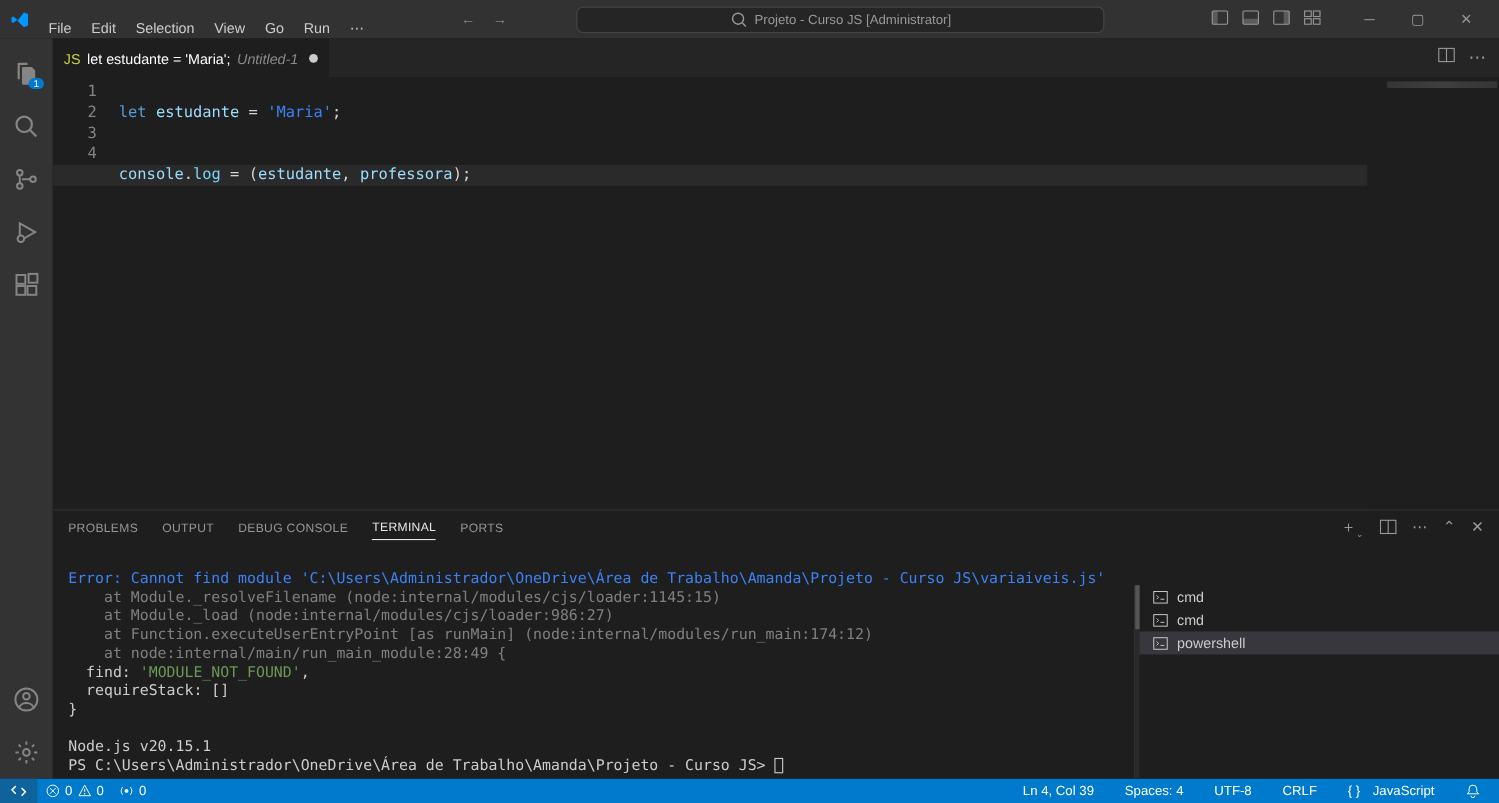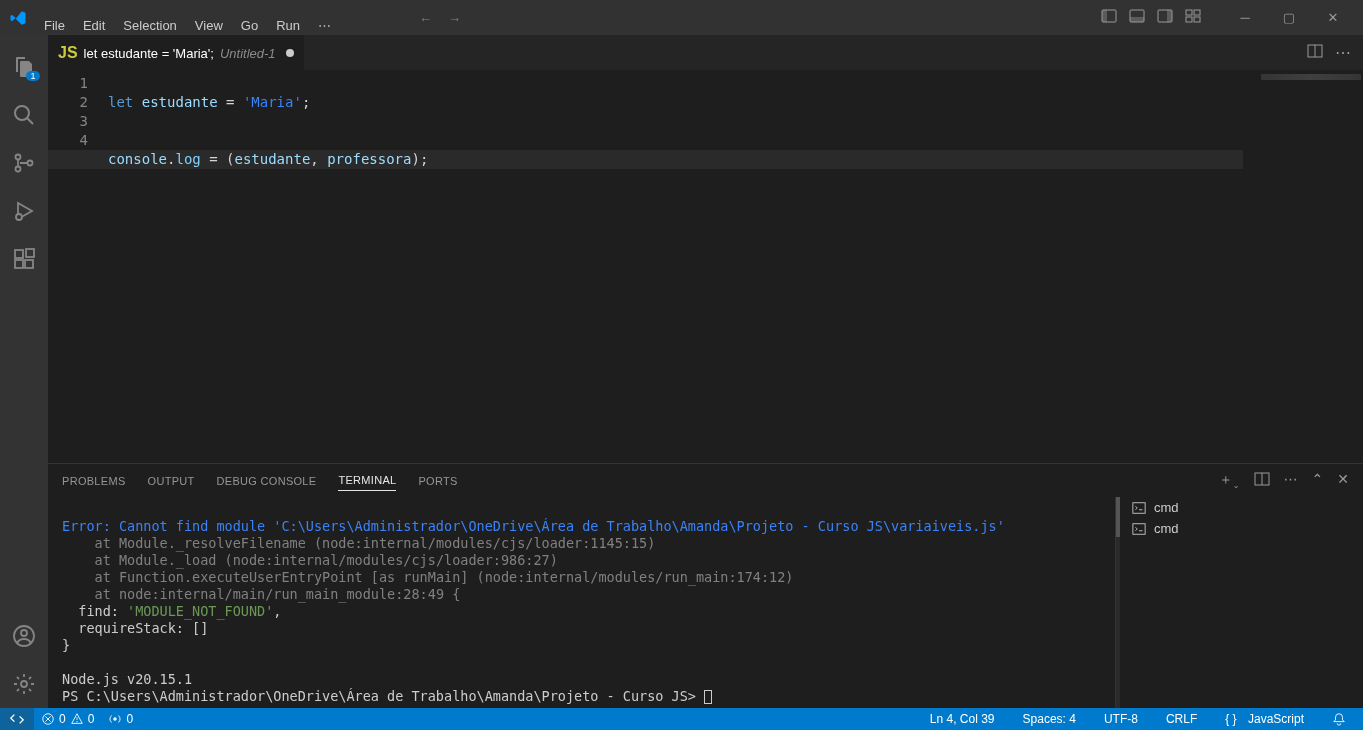--- a/index.html
+++ b/index.html
@@ -17,21 +17,21 @@
 .titlebar .win-controls { display: flex; gap: 0; }
 .titlebar .win-controls span { width: 44px; height: 35px; display: flex; align-items: center; justify-content: center; cursor: pointer; color: #999; }
 .main-area { flex: 1; display: flex; overflow: hidden; }
 .activity-bar { width: 48px; background: #333333; display: flex; flex-direction: column; align-items: center; padding-top: 8px; }
 .activity-bar .ab-icon { width: 48px; height: 48px; display: flex; align-items: center; justify-content: center; cursor: pointer; color: #858585; position: relative; }
 .activity-bar .ab-icon .badge { position: absolute; bottom: 10px; right: 8px; background: #007acc; color: #fff; font-size: 9px; border-radius: 8px; padding: 0 4px; min-width: 14px; text-align: center; }
 .activity-bar .spacer { flex: 1; }
 .editor-area { flex: 1; display: flex; flex-direction: column; background: #1e1e1e; overflow: hidden; }
 .tab-bar { height: 35px; background: #252526; display: flex; align-items: center; }
 .tab { height: 35px; background: #1e1e1e; display: flex; align-items: center; padding: 0 10px; gap: 6px; font-size: 13px; border-right: 1px solid #252526; border-top: 1px solid #1e1e1e; cursor: pointer; }
-.tab .js-icon { color: #cbcb41; font-weight: bold; font-size: 16px; }
+.tab .js-icon { color: #cbcb41; font-weight: normal; font-size: 13px; }
 .tab .tab-title { color: #ffffff; }
 .tab .tab-sub { color: #8a8a8a; font-style: italic; }
 .tab .dirty-dot { width: 8px; height: 8px; background: #cccccc; border-radius: 50%; margin-left: 4px; }
 .tab-bar .tab-actions { margin-left: auto; display: flex; gap: 12px; padding-right: 12px; color: #999; }
 .code-area { flex: 1; display: flex; position: relative; font-family: 'Consolas', monospace; font-size: 14px; line-height: 19px; overflow: hidden; }
 .gutter { width: 60px; text-align: right; color: #858585; padding-top: 4px; padding-right: 20px; }
 .code-lines { flex: 1; padding-top: 4px; white-space: pre; }
 .code-line.active-line { background: #2a2a2a; margin-left:-1000px; padding-left:1000px; margin-right:-50px; padding-right:50px; }
 .code-lines .kw { color: #569cd6; }
 .code-lines .var { color: #9cdcfe; }
@@ -45,21 +45,21 @@
 .panel-tab { cursor: pointer; padding: 4px 0; text-transform: uppercase; letter-spacing: 0.3px; }
 .panel-tab.active { color: #e7e7e7; border-bottom: 1px solid #e5e5e5; }
 .panel-tabs .panel-actions { margin-left: auto; display: flex; gap: 14px; color: #999; font-size: 14px; }
 .panel-body { flex: 1; display: flex; overflow: hidden; }
 .terminal-output { flex: 1; padding: 4px 14px; font-family: 'Consolas', monospace; font-size: 13.5px; line-height: 17px; overflow-y: hidden; white-space: pre-wrap; }
 .terminal-output .err-path { color: #3b82f6; }
 .terminal-output .stack { color: #808080; }
 .terminal-output .code-green { color: #6a9955; }
 .terminal-output .prompt { color: #cccccc; }
 .terminal-output .cursor-box { display:inline-block; width:8px; height:14px; border:1px solid #cccccc; vertical-align:middle; }
-.terminal-list { width: 248px; border-left: 1px solid #333; position: relative; }
+.terminal-list { width: 332px; border-left: 1px solid #333; position: relative; margin-top: 35px; }
 .terminal-list-scroll { position:absolute; left:0; top:0; bottom:0; width:4px; background:#2a2a2a; }
 .terminal-list-scroll-thumb { position:absolute; left:0; top:0; width:4px; height:40px; background:#555; }
 .term-item { display: flex; align-items: center; gap: 8px; padding: 3px 10px 3px 16px; font-size: 13px; cursor: pointer; color:#ccc; }
 .term-item.active { background: #37373d; }
 .term-item .term-icon { width: 14px; height: 14px; display: flex; align-items: center; justify-content: center; font-size: 11px; }
 .status-bar { height: 22px; background: #007acc; display: flex; align-items: center; font-size: 12px; color: #fff; }
 .status-bar .sb-left { display: flex; align-items: center; height: 100%; }
 .status-bar .sb-right { margin-left: auto; display: flex; align-items: center; gap: 14px; padding-right: 10px; height: 100%; }
 .status-bar .sb-item { padding: 0 7px; height: 100%; display: flex; align-items: center; gap: 4px; cursor: pointer; }
 .status-bar .remote { background: #0e639c; width: 34px; justify-content: center; }
@@ -80,20 +80,27 @@
     <span class="menu-item">Edit</span>
     <span class="menu-item">Selection</span>
     <span class="menu-item">View</span>
     <span class="menu-item">Go</span>
     <span class="menu-item">Run</span>
     <span class="menu-item">⋯</span>
   </div>
   <div class="nav-arrows">
     <span class="arrow">←</span>
     <span class="arrow">→</span>
+  </div>
+  <div class="search-box">
+    <svg class="icon-svg" viewBox="0 0 16 16">
+        <circle cx="7" cy="7" r="5" stroke="#999" stroke-width="1.3" fill="none"></circle>
+        <line x1="11" y1="11" x2="14" y2="14" stroke="#999" stroke-width="1.3"></line>
+      </svg>
+    <span>Projeto - Curso JS [Administrator]</span>
   </div>
   <div class="right-controls">
     <div class="layout-icons">
       <span><svg class="icon-svg" viewBox="0 0 16 16">
             <rect x="1" y="2" width="14" height="12" rx="1" stroke="#999" fill="none"></rect>
             <rect x="1" y="2" width="5" height="12" fill="#999" opacity="0.4"></rect>
           </svg></span>
       <span><svg class="icon-svg" viewBox="0 0 16 16">
             <rect x="1" y="2" width="14" height="12" rx="1" stroke="#999" fill="none"></rect>
             <rect x="1" y="9" width="14" height="5" fill="#999" opacity="0.4"></rect>
@@ -249,20 +256,29 @@
           </div>
           <div class="term-item">
             <span class="term-icon">
                 <svg width="14" height="14" viewBox="0 0 16 16">
                   <rect x="1" y="2" width="14" height="12" stroke="#ccc" fill="none"></rect>
                   <path d="M4 6l2 2-2 2M8 10h4" stroke="#ccc" stroke-width="1" fill="none"></path>
                 </svg>
               </span>
             <span>cmd</span>
           </div>
+          <div class="term-item active">
+            <span class="term-icon">
+                <svg width="14" height="14" viewBox="0 0 16 16">
+                  <rect x="1" y="2" width="14" height="12" stroke="#ccc" fill="none"></rect>
+                  <path d="M4 6l2 2-2 2M8 10h4" stroke="#ccc" stroke-width="1" fill="none"></path>
+                </svg>
+              </span>
+            <span>powershell</span>
+          </div>
         </div>
       </div>
     </div>
   </div>
 </div>
 
 <div class="status-bar">
   <div class="sb-left">
     <div class="sb-item remote">
       <svg width="14" height="14" viewBox="0 0 16 16">

